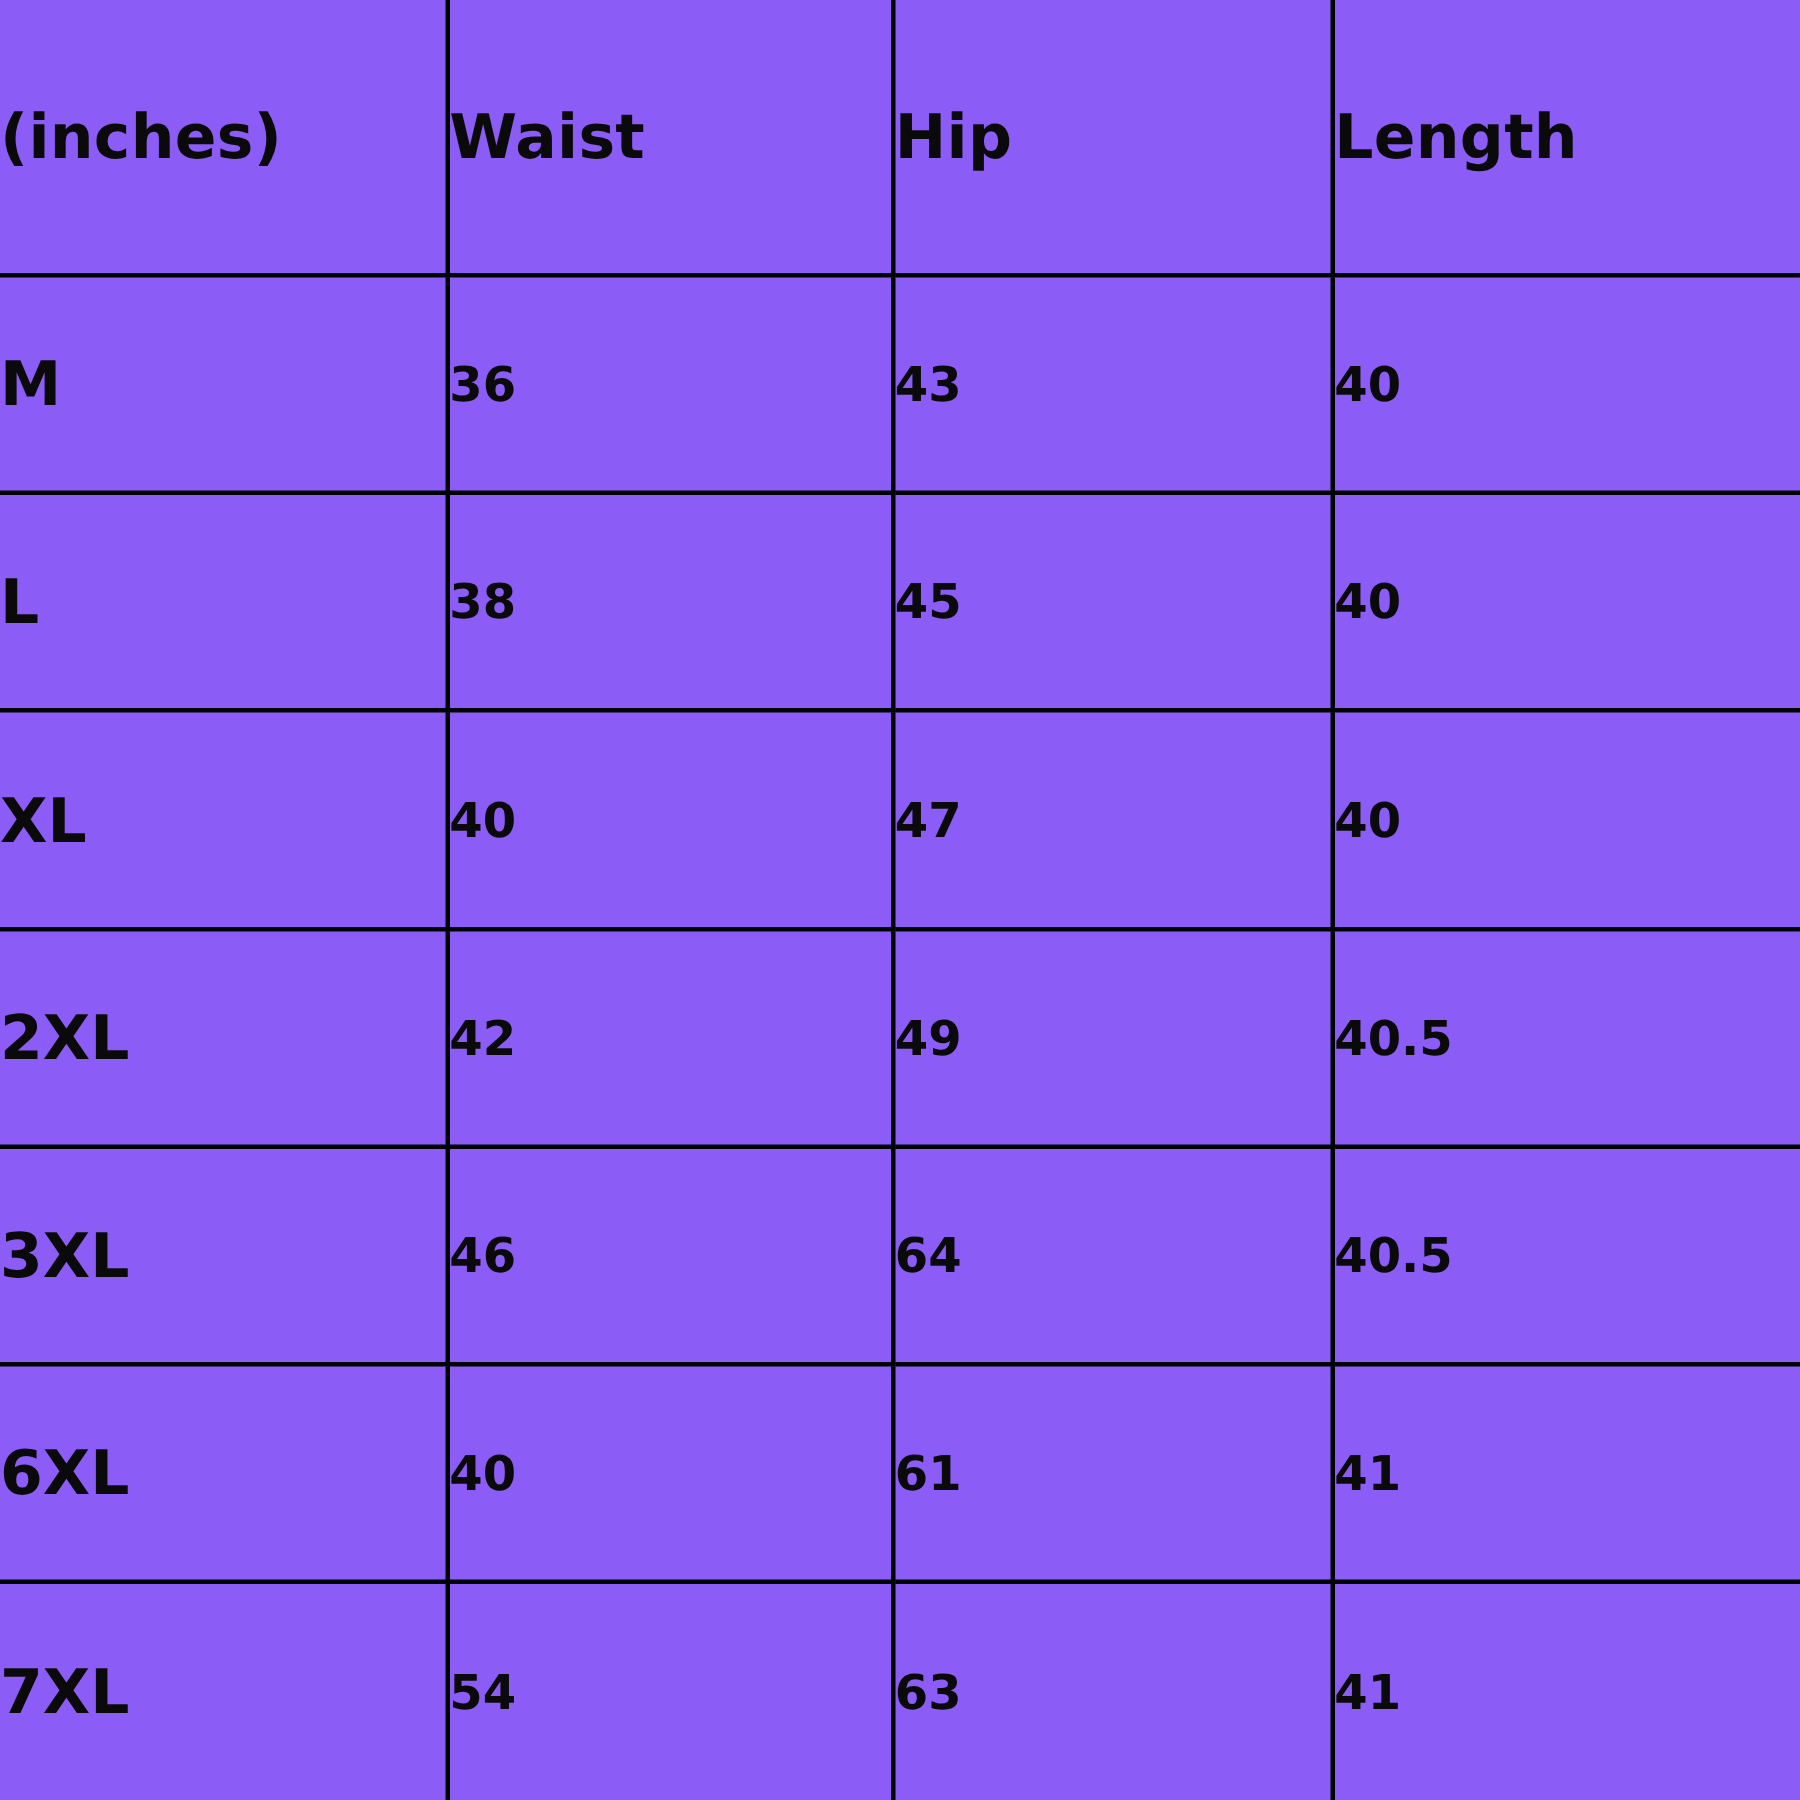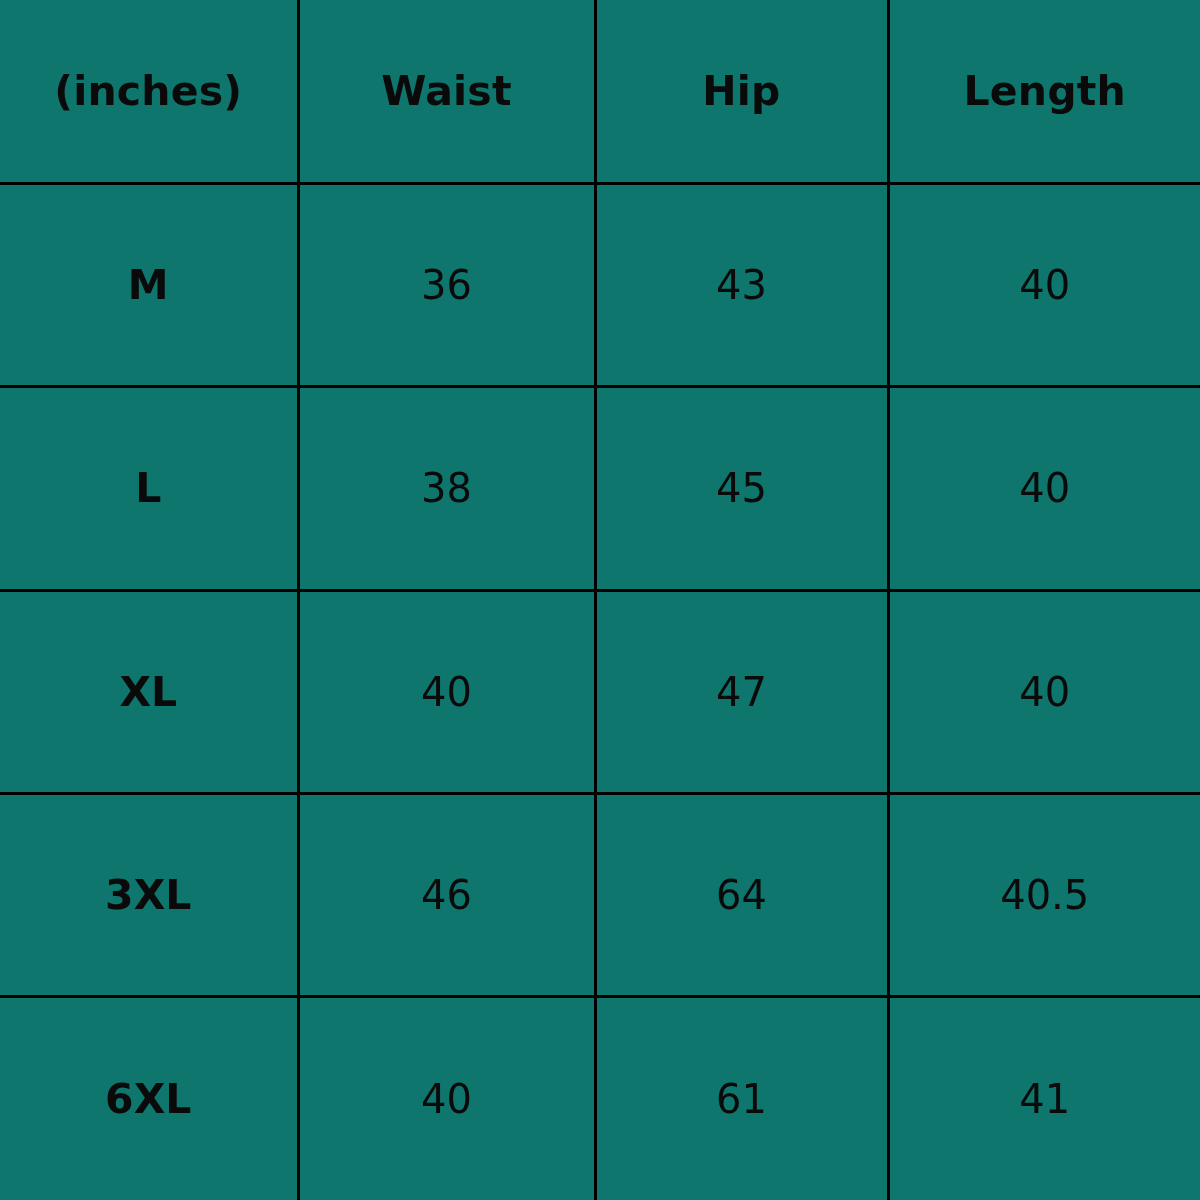--- a/index.html
+++ b/index.html
@@ -22,39 +22,39 @@
     background: #d6d6d6;
   }
   #size-chart col.c-size   { width: 298px; }
   #size-chart col.c-waist  { width: 297px; }
   #size-chart col.c-hip    { width: 293px; }
   #size-chart col.c-length { width: 312px; }
 
   #size-chart th,
   #size-chart td {
     border: 3px solid #000000;
-    text-align: center;
+    text-align: left;
     vertical-align: middle;
-    background: #0f766e;
+    background: #8b5cf6;
     padding: 0;
   }
   
   #size-chart tr > *:first-child { border-left: none; }
   #size-chart tr > *:last-child  { border-right: none; }
   #size-chart thead tr > * { border-top: none; }
   #size-chart tbody tr:last-child > * { border-bottom: none; }
 
   thead th {
     height: 182px;
     font-size: 41px;
     font-weight: bold;
     letter-spacing: 0.2px;
   }
   tbody tr { height: 113px; }
-  tbody td { font-size: 40px; font-weight: normal; }
+  tbody td { font-size: 32px; font-weight: bold; }
   tbody td.size-label { font-weight: bold; font-size: 41px; }
 </style>
 </head>
 <body>
 
 <table id="size-chart">
   <colgroup>
     <col class="c-size">
     <col class="c-waist">
     <col class="c-hip">
@@ -81,25 +81,37 @@
       <td>45</td>
       <td>40</td>
     </tr>
     <tr>
       <td class="size-label">XL</td>
       <td>40</td>
       <td>47</td>
       <td>40</td>
     </tr>
     <tr>
+      <td class="size-label">2XL</td>
+      <td>42</td>
+      <td>49</td>
+      <td>40.5</td>
+    </tr>
+    <tr>
       <td class="size-label">3XL</td>
       <td>46</td>
       <td>64</td>
       <td>40.5</td>
     </tr>
     <tr>
       <td class="size-label">6XL</td>
       <td>40</td>
       <td>61</td>
       <td>41</td>
     </tr>
+    <tr>
+      <td class="size-label">7XL</td>
+      <td>54</td>
+      <td>63</td>
+      <td>41</td>
+    </tr>
   </tbody>
 </table>
 
 </body></html>

